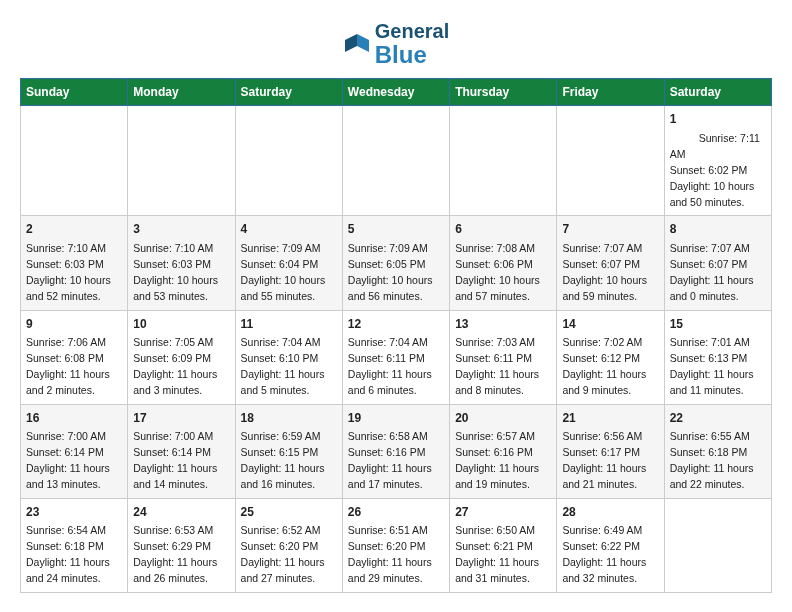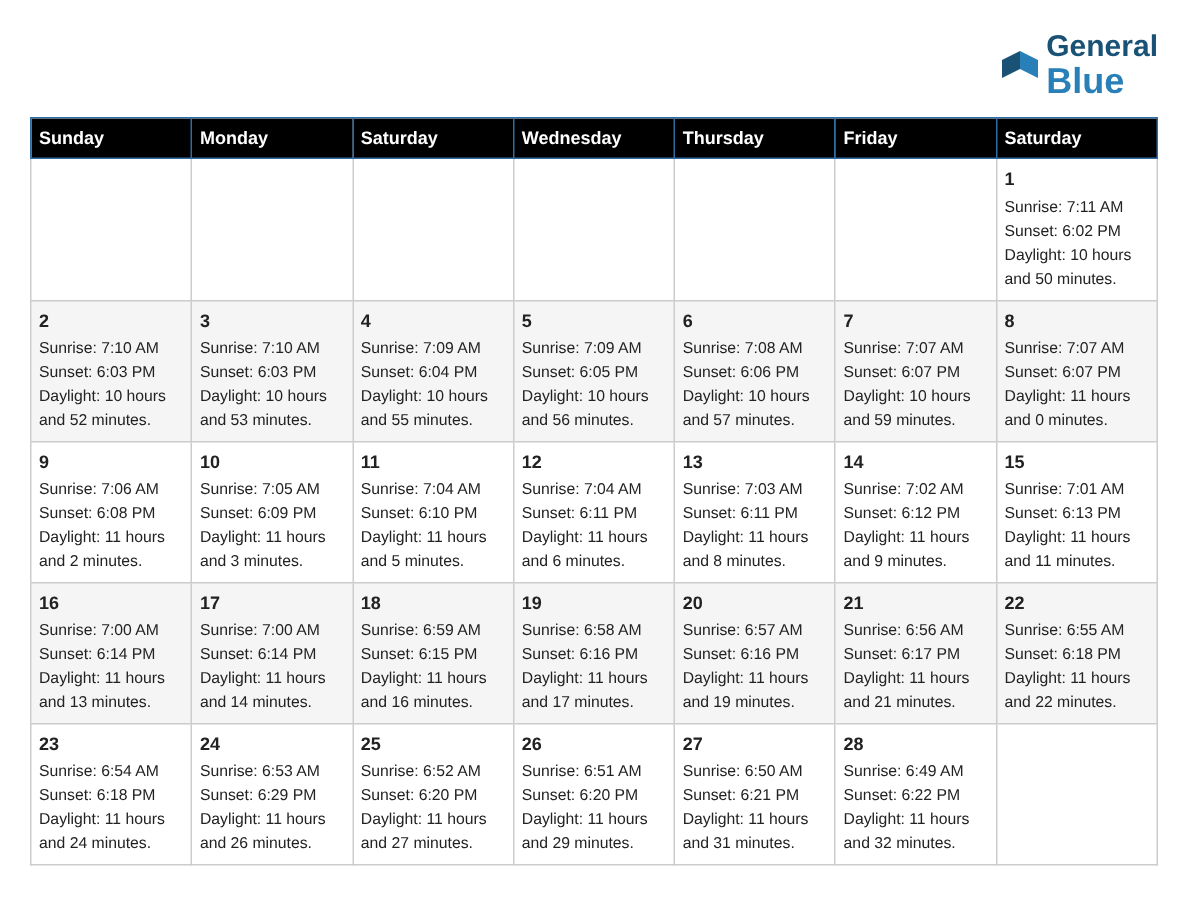--- a/index.html
+++ b/index.html
@@ -6,21 +6,21 @@
     body {
       font-family: Arial, sans-serif;
       background: #fff;
       width: 792px;
       min-height: 612px;
       padding: 20px;
     }
     .header {
       display: flex;
       align-items: flex-start;
-      justify-content: flex-end;
+      justify-content: center;
       margin-bottom: 10px;
     }
     .logo {
       display: flex;
       align-items: center;
     }
     .logo-icon {
       width: 28px;
       height: 28px;
       margin-right: 4px;
@@ -37,21 +37,21 @@
       font-size: 16px;
       font-weight: normal;
       color: #444;
     }
     table {
       width: 100%;
       border-collapse: collapse;
       font-size: 11px;
     }
     thead tr th {
-      background-color: #000000;
+      background-color: #15803d;
       color: #fff;
       padding: 6px 5px;
       text-align: left;
       font-weight: bold;
       font-size: 12px;
       border: 1px solid #2e6da4;
     }
     tbody tr td {
       border: 1px solid #ccc;
       vertical-align: top;
@@ -112,21 +112,21 @@
       </tr>
   </thead>
   <tbody id="calendar-body">
   <tr>
         <td class="empty"></td>
         <td class="empty"></td>
         <td class="empty"></td>
         <td class="empty"></td>
         <td class="empty"></td>
         <td class="empty"></td>
-        <td><span class="day-num">1</span><span class="day-info" style="white-space: pre-wrap;">Sunrise: 7:11 AM
+        <td><span class="day-num">1</span><span class="day-info" style="white-space: pre-wrap; margin-left: 29px;">Sunrise: 7:11 AM
 Sunset: 6:02 PM
 Daylight: 10 hours
 and 50 minutes.</span></td>
       </tr>
       <tr>
         <td><span class="day-num">2</span><span class="day-info" style="white-space: pre-wrap;">Sunrise: 7:10 AM
 Sunset: 6:03 PM
 Daylight: 10 hours
 and 52 minutes.</span></td>
         <td><span class="day-num">3</span><span class="day-info" style="white-space: pre-wrap;">Sunrise: 7:10 AM

